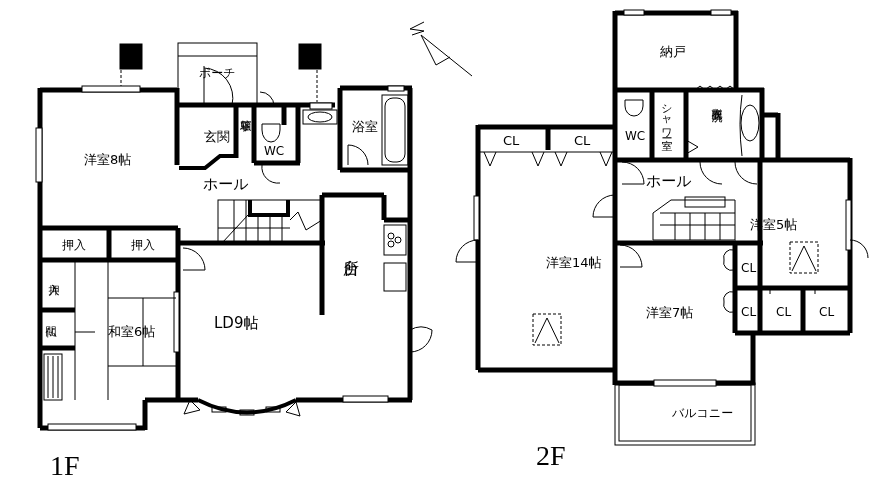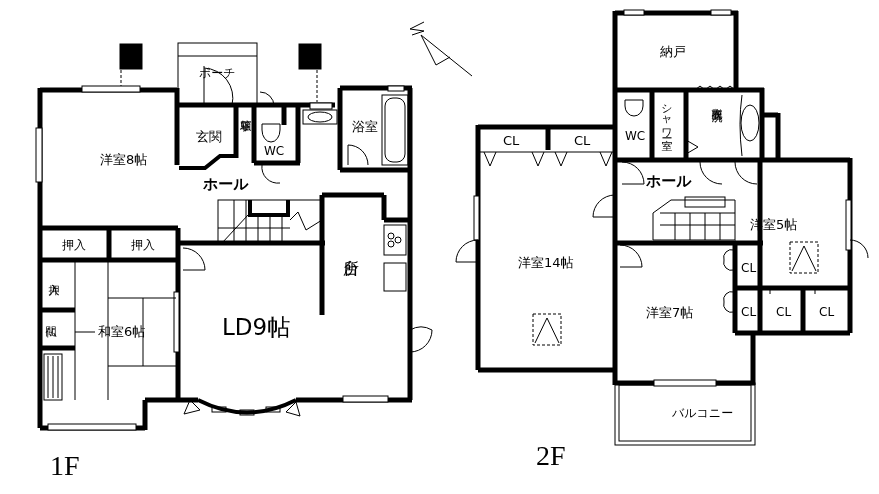--- a/index.html
+++ b/index.html
@@ -2,21 +2,21 @@
 <html><head>
 <meta charset="utf-8">
 <style>
   html, body { margin: 0; padding: 0; background: #ffffff; }
   body { width: 879px; height: 494px; position: relative; overflow: hidden;
          font-family: "DejaVu Sans", sans-serif; color: #000; }
   svg { position: absolute; left: 0; top: 0; }
   .lbl { position: absolute; font-size: 13px; white-space: nowrap; line-height: 1; text-align: right; }
   .sm { font-size: 12px; }
   .vert { writing-mode: vertical-rl; text-orientation: upright; font-size: 11px; letter-spacing: -1px; }
-  .bold { font-weight: bold; }
+  .bold { font-weight: normal; }
   .floor { position: absolute; font-size: 28px; font-family: Liberation Serif, serif; }
 </style>
 </head>
 <body>
 
 <svg width="879" height="494" viewBox="0 0 879 494">
   <g fill="none" stroke="#000">
 
     <rect x="120" y="44" width="22" height="25" fill="#000"></rect>
     <rect x="299" y="44" width="22" height="25" fill="#000"></rect>
@@ -203,44 +203,44 @@
       <line x1="720" y1="213" x2="720" y2="240"></line>
 
       <rect x="533" y="314" width="28" height="31" stroke-dasharray="3,2"></rect>
       <polyline points="535,343 547,318 559,343"></polyline>
       <rect x="790" y="242" width="28" height="31" stroke-dasharray="3,2"></rect>
       <polyline points="792,271 804,246 816,271"></polyline>
     </g>
   </g>
 </svg>
 
-<span class="lbl" style="left:100px;top:153px">洋室8帖</span>
+<span class="lbl" style="left:84px;top:153px">洋室8帖</span>
 <span class="lbl sm" style="left:62px;top:239px">押入</span>
 <span class="lbl sm" style="left:131px;top:239px">押入</span>
 <span class="lbl vert" style="left:48px;top:276px">押入</span>
 <span class="lbl vert" style="left:45px;top:318px">仏間</span>
-<span class="lbl" style="left:98px;top:325px">和室6帖</span>
+<span class="lbl" style="left:108px;top:325px">和室6帖</span>
 <span class="lbl sm" style="left:199px;top:67px">ポーチ</span>
-<span class="lbl" style="left:196px;top:130px">玄関</span>
+<span class="lbl" style="left:204px;top:130px">玄関</span>
 <span class="lbl vert" style="left:240px;top:113px">下駄箱</span>
 <span class="lbl sm" style="left:264px;top:145px">WC</span>
 <span class="lbl" style="left:352px;top:120px">浴室</span>
 <span class="lbl bold" style="left:203px;top:177px;font-size:15px">ホール</span>
 <span class="lbl vert" style="left:343px;top:247px;font-size:16px;letter-spacing:0">台所</span>
-<span class="lbl" style="left:222px;top:316px;font-size:23px">LD9帖</span>
+<span class="lbl" style="left:214px;top:316px;font-size:15px">LD9帖</span>
 <span class="floor" style="left:50px;top:450px">1F</span>
 
 <span class="lbl" style="left:660px;top:45px">納戸</span>
 <span class="lbl sm" style="left:625px;top:130px">WC</span>
 <span class="lbl vert" style="left:661px;top:97px">シャワー室</span>
 <span class="lbl vert" style="left:711px;top:102px">洗面脱衣</span>
 <span class="lbl" style="left:503px;top:134px">CL</span>
 <span class="lbl" style="left:574px;top:134px">CL</span>
 <span class="lbl bold" style="left:646px;top:174px;font-size:15px">ホール</span>
-<span class="lbl" style="left:518px;top:256px">洋室14帖</span>
+<span class="lbl" style="left:546px;top:256px">洋室14帖</span>
 <span class="lbl" style="left:750px;top:218px">洋室5帖</span>
 <span class="lbl" style="left:646px;top:306px">洋室7帖</span>
 <span class="lbl sm" style="left:741px;top:262px">CL</span>
 <span class="lbl sm" style="left:741px;top:306px">CL</span>
 <span class="lbl sm" style="left:776px;top:306px">CL</span>
 <span class="lbl sm" style="left:819px;top:306px">CL</span>
 <span class="lbl sm" style="left:672px;top:407px">バルコニー</span>
 <span class="floor" style="left:536px;top:440px">2F</span>
 
 </body></html>

